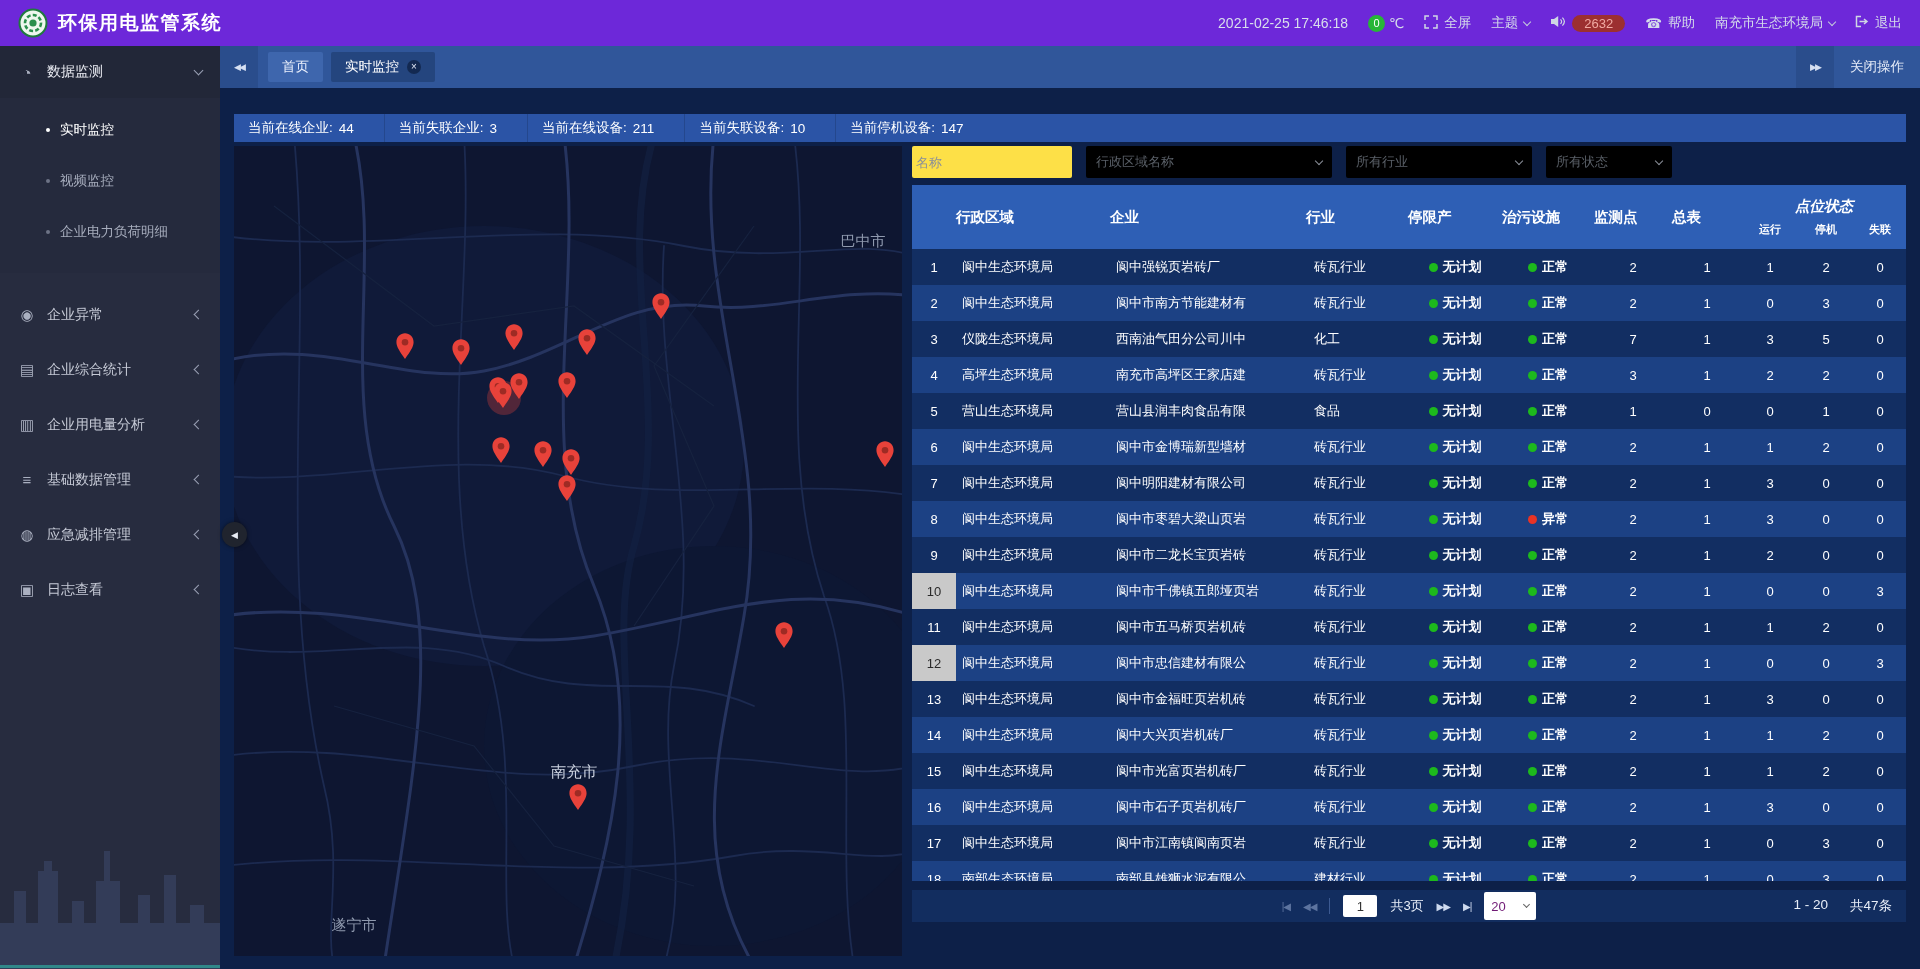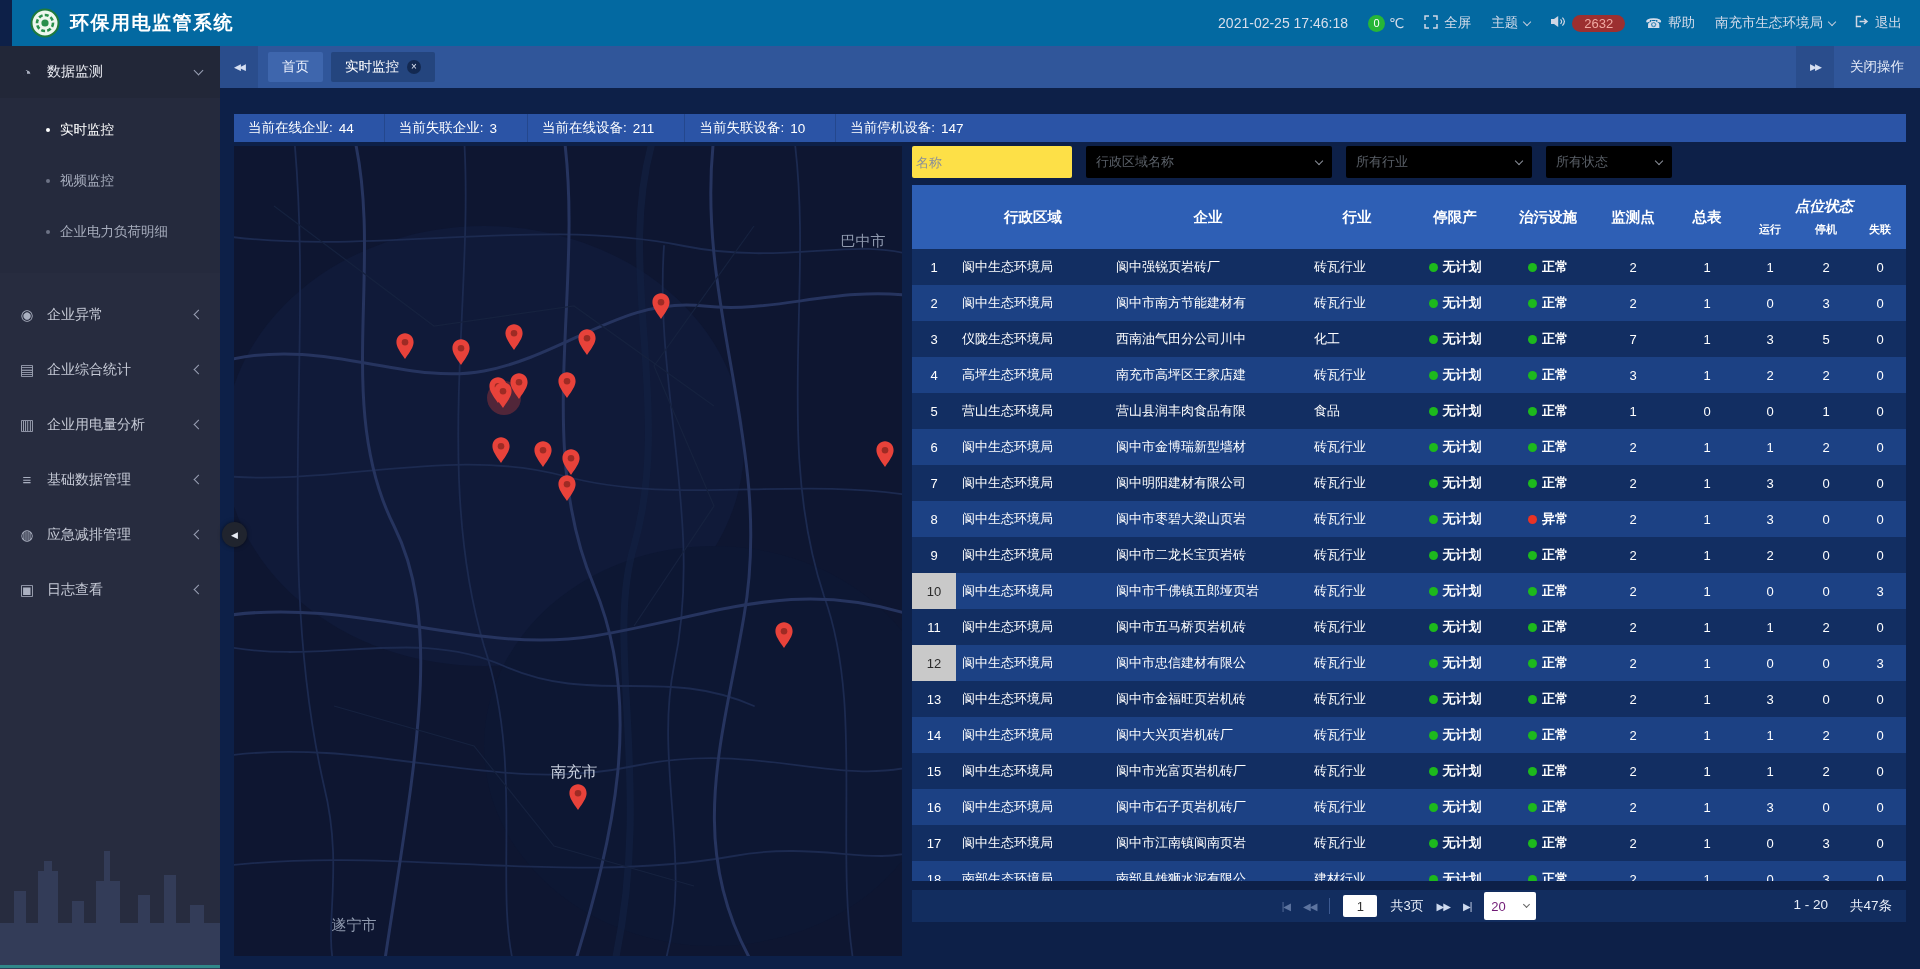--- a/index.html
+++ b/index.html
@@ -1,21 +1,21 @@
 <!DOCTYPE html>
 <html><head>
 <meta charset="utf-8">
 <style>
   * { margin:0; padding:0; box-sizing:border-box; }
   html,body { width:1920px; height:969px; overflow:hidden; background:#0d2048;
     font-family:"Liberation Sans","DejaVu Sans",sans-serif; }
   .app { width:1920px; height:969px; display:flex; flex-direction:column; }
 
   
-  .header { height:46px; background:#0369a1; display:flex; align-items:center; padding:0 18px; flex-shrink:0;margin-left:12px; }
+  .header { height:46px; background:#6d28d9; display:flex; align-items:center; padding:0 18px; flex-shrink:0; }
   .logo { width:30px; height:30px; margin-right:10px; flex-shrink:0; }
   .app-title { color:#fff; font-size:19px; font-weight:bold; letter-spacing:1.5px; }
   .header-right { margin-left:auto; display:flex; align-items:center; gap:20px; color:#d5dcea; font-size:13.5px; }
   .datetime { font-size:14px; color:#d9dfec; }
   .temp { display:flex; align-items:center; gap:4px; }
   .temp-badge { width:17px; height:17px; border-radius:50%; background:#27b637; color:#fff; font-size:11px;
     display:flex; align-items:center; justify-content:center; }
   .hbtn { display:flex; align-items:center; gap:6px; cursor:pointer; white-space:nowrap; }
   .caret { width:6px; height:6px; border-right:1.4px solid #c3cbdb; border-bottom:1.4px solid #c3cbdb;
     transform:rotate(45deg); margin-top:-3px; }
@@ -85,21 +85,21 @@
   .f-input { width:160px; background:#fde047; border:none; border-radius:2px; padding:0 4px;
     font-size:13px; color:#555; outline:none; font-family:inherit; }
   .f-input::placeholder { color:#8a8f99; }
   .f-select { background:#000000; border-radius:2px; display:flex; align-items:center; justify-content:space-between;
     padding:0 10px; font-size:13px; color:#5a6068; cursor:pointer; }
   .f-select .caret { border-color:#8a8f99; }
   .w-region { width:246px; } .w-industry { width:186px; } .w-status { width:126px; }
 
   .thead { display:grid; grid-template-columns:44px 154px 196px 102px 94px 92px 78px 70px 164px;
     height:64px; background:#2e5fb5; align-items:center; flex-shrink:0; }
-  .th { text-align:center; font-weight:bold; font-size:14.5px; color:#fff; }
+  .th { font-weight:bold; font-size:14.5px; color:#fff; }
   .th-status { height:100%; display:flex; flex-direction:column; justify-content:space-evenly; padding:6px 0; }
   .th-status-title { font-style:italic; font-weight:bold; color:#fff; text-align:center; font-size:14.5px; }
   .th-status-sub { display:grid; grid-template-columns:56px 56px 52px; font-size:11px; font-weight:bold;
     color:#fff; text-align:center; }
 
   .tbody { height:632px; overflow:hidden; flex-shrink:0; }
   .trow { display:grid; grid-template-columns:44px 154px 196px 102px 94px 92px 78px 70px 56px 56px 52px;
     height:36px; align-items:center; font-size:13px; color:#fff; cursor:pointer; }
   .trow.odd { background:#122e62; }
   .trow.even { background:#1c4184; }

